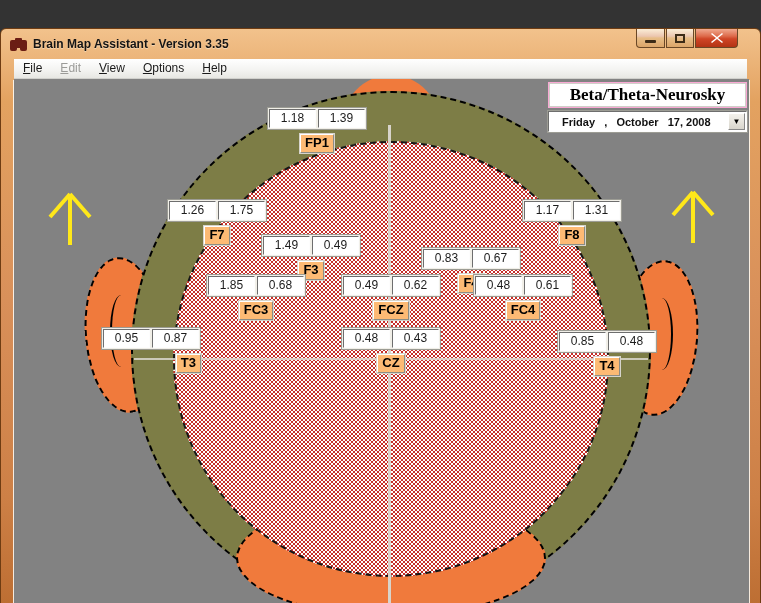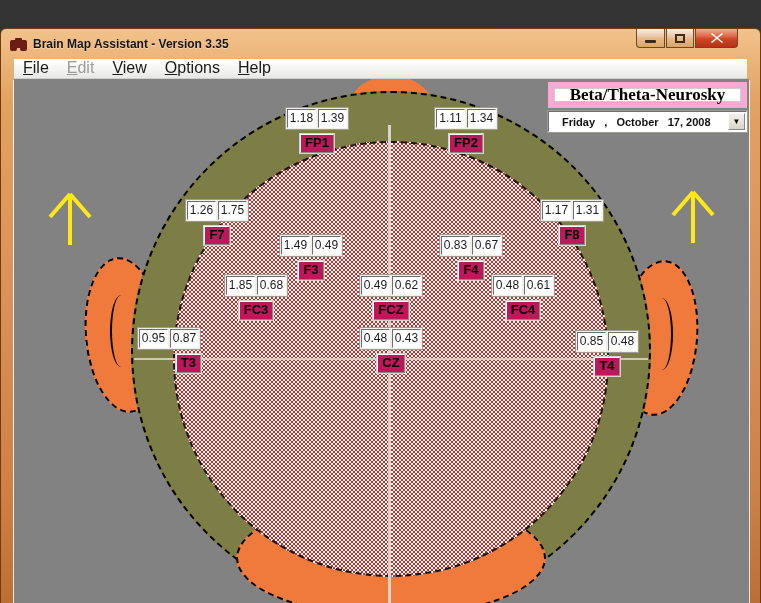--- a/index.html
+++ b/index.html
@@ -41,21 +41,21 @@
   }
   .glyph-min { width: 11px; height: 3px; background: #3d2b17; border-radius: 1px; margin-top: 6px; }
   .glyph-max { width: 10px; height: 9px; border: 2px solid #3d2b17; background: transparent; }
 
   
   .menubar {
     margin: 0 13px; height: 20px;
     background: linear-gradient(180deg, #ffffff 0%, #f4f4f2 55%, #e7e7e3 100%);
     border-bottom: 1px solid #d0d0cc;
     display: flex; align-items: center;
-    font-size: 16px; color: #1a1a1a;
+    font-size: 12px; color: #1a1a1a;
   }
   .menu-item { padding: 2px 9px 3px 9px; cursor: default; }
   .menu-item span { display: inline-block; }
   .menu-item span::first-letter { text-decoration: underline; }
   .menu-item.disabled { color: #9b9b98; }
 
   
   .client {
     position: relative; margin: 0 13px; width: 735px; height: 539px;
     background: #828282; overflow: hidden;
@@ -118,36 +118,36 @@
   
   .electrode {
     position: absolute; z-index: 6; width: 66px;
     display: flex; flex-direction: column; align-items: center;
   }
   .vals {
     display: flex; gap: 2px; padding: 1px;
     background: #f1efe8; border: 1px solid #9c9c94;
   }
   .val {
-    width: 29px; height: 19px; background: #fff;
+    width: 47px; height: 19px; background: #fff;
     border: 1px solid #fdfdfd; border-top-color: #6e6e6e; border-left-color: #6e6e6e;
     font-size: 12px; color: #1c1c1c; text-align: center; line-height: 17px;
   }
   .elabel {
     margin-top: 4px; padding: 0 4px 1px 4px;
-    background: #be185d;
+    background: #fdba74;
     border: 1px solid #8c8c84; border-top-color: #ffffff; border-left-color: #ffffff;
     box-shadow: 0 0 0 1px #d6d4cc;
     font-size: 13px; font-weight: bold; color: #000; line-height: 16px;
   }
 
   
   .mode-box {
     position: absolute; left: 534px; top: 3px; width: 199px; height: 26px;
-    background: #fff; border: 6px solid #f9a8d4;
+    background: #fff; border: 1px solid #f9a8d4;
     box-shadow: inset 0 0 0 1px #cfcfc8;
     display: flex; align-items: center; justify-content: center;
     font-family: "Liberation Serif", serif; font-weight: bold; font-size: 17px; color: #000;
     z-index: 7; letter-spacing: 0px;
   }
   .date-combo {
     position: absolute; left: 534px; top: 32px; width: 199px; height: 21px;
     background: #fff;
     border: 1px solid #fdfdfd; border-top-color: #6e6e6e; border-left-color: #6e6e6e;
     box-shadow: 0 0 0 1px #9c9c94;
@@ -232,27 +232,20 @@
     </svg>
 
     <div class="electrode" style="left:270px; top:28px;">
       <div class="vals">
         <span class="val">1.18</span>
         <span class="val">1.39</span>
       </div>
       <div class="elabel">FP1</div>
     </div>
 
-    <div class="electrode" style="left:419px; top:28px;">
-      <div class="vals">
-        <span class="val">1.11</span>
-        <span class="val">1.34</span>
-      </div>
-      <div class="elabel">FP2</div>
-    </div>
 
     <div class="electrode" style="left:170px; top:120px;">
       <div class="vals">
         <span class="val">1.26</span>
         <span class="val">1.75</span>
       </div>
       <div class="elabel">F7</div>
     </div>
 
     <div class="electrode" style="left:525px; top:120px;">
@@ -264,21 +257,21 @@
     </div>
 
     <div class="electrode" style="left:264px; top:155px;">
       <div class="vals">
         <span class="val">1.49</span>
         <span class="val">0.49</span>
       </div>
       <div class="elabel">F3</div>
     </div>
 
-    <div class="electrode" style="left:424px; top:155px;border-radius:21px;">
+    <div class="electrode" style="left:424px; top:168px;border-radius:21px;">
       <div class="vals">
         <span class="val">0.83</span>
         <span class="val">0.67</span>
       </div>
       <div class="elabel">F4</div>
     </div>
 
     <div class="electrode" style="left:209px; top:195px;border-radius:22px;">
       <div class="vals">
         <span class="val">1.85</span>

